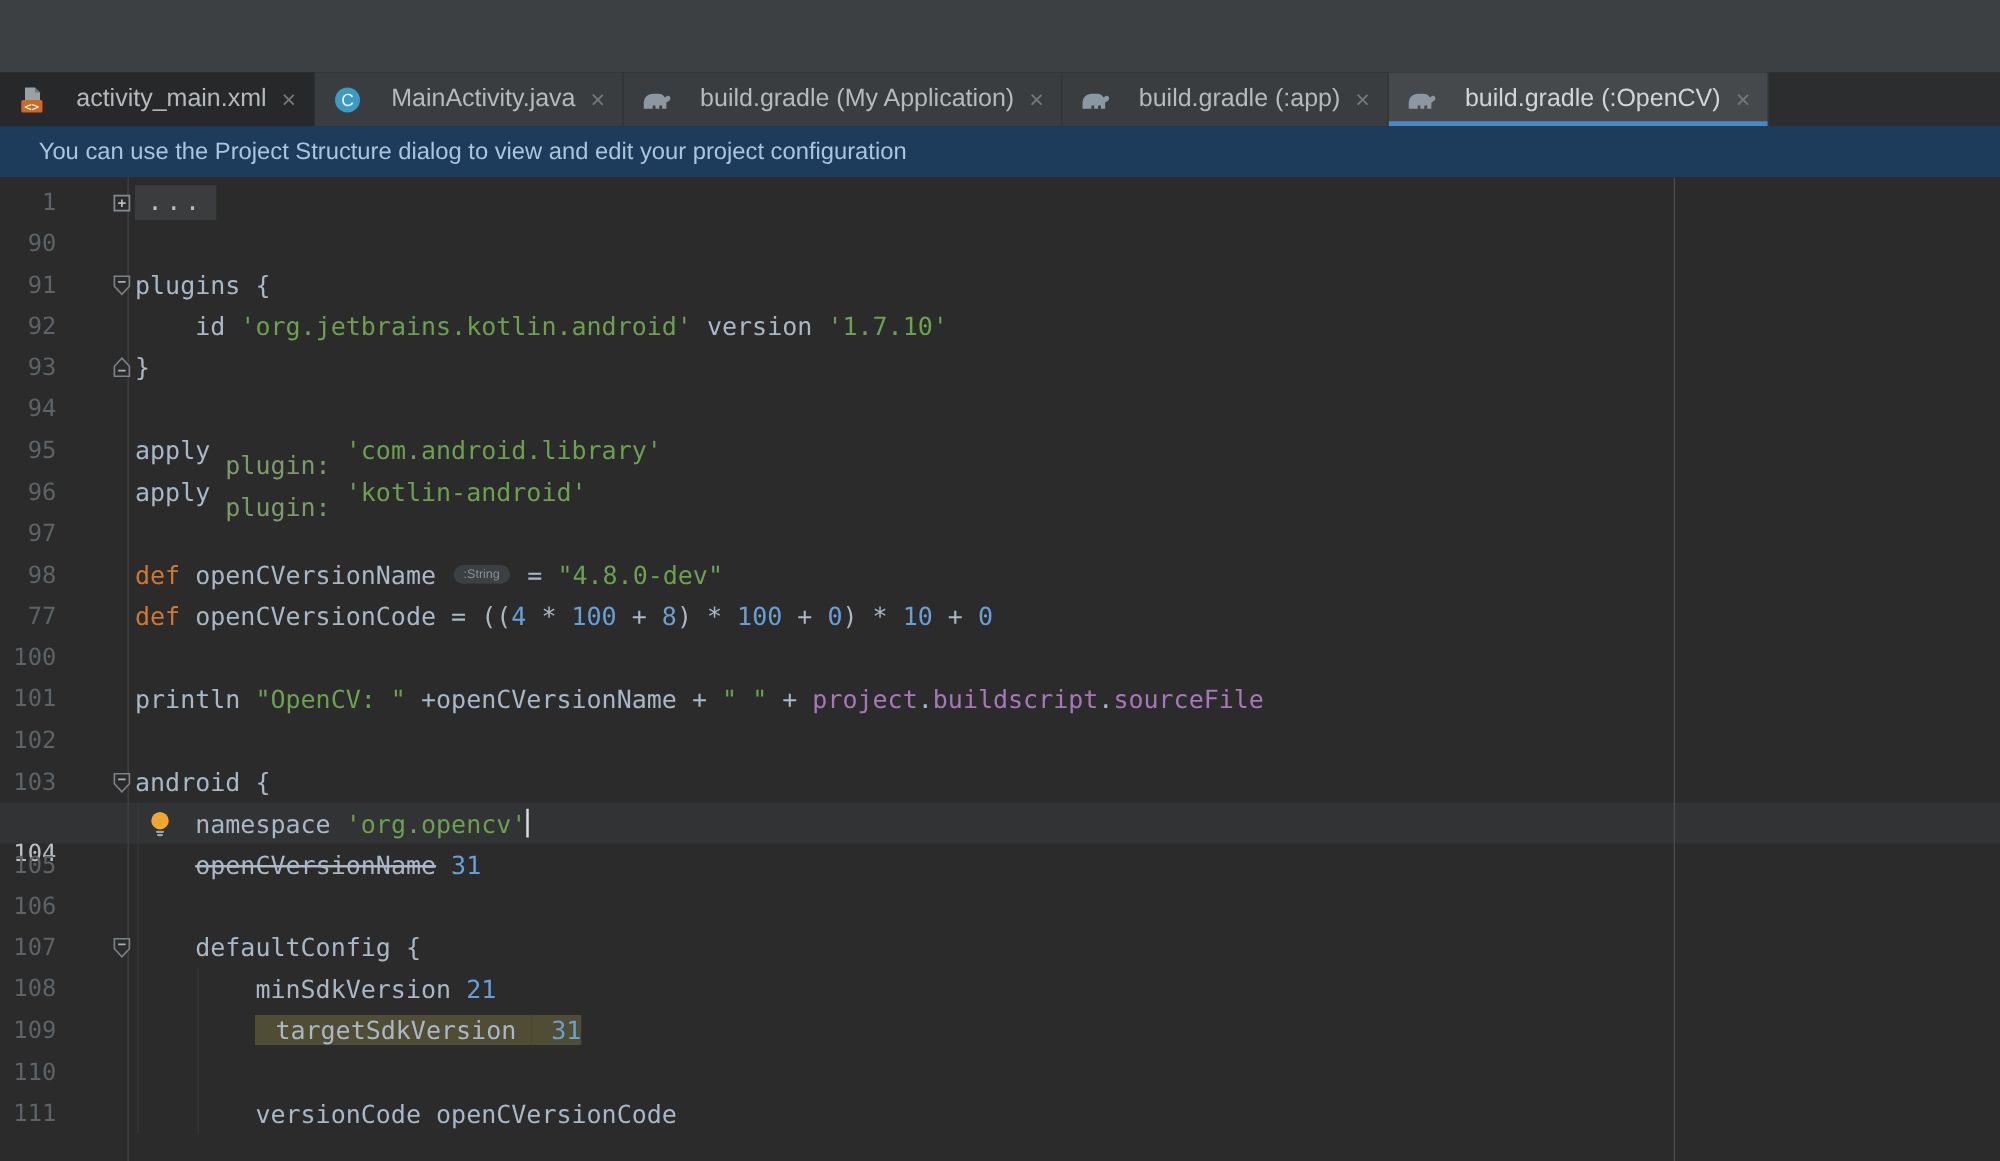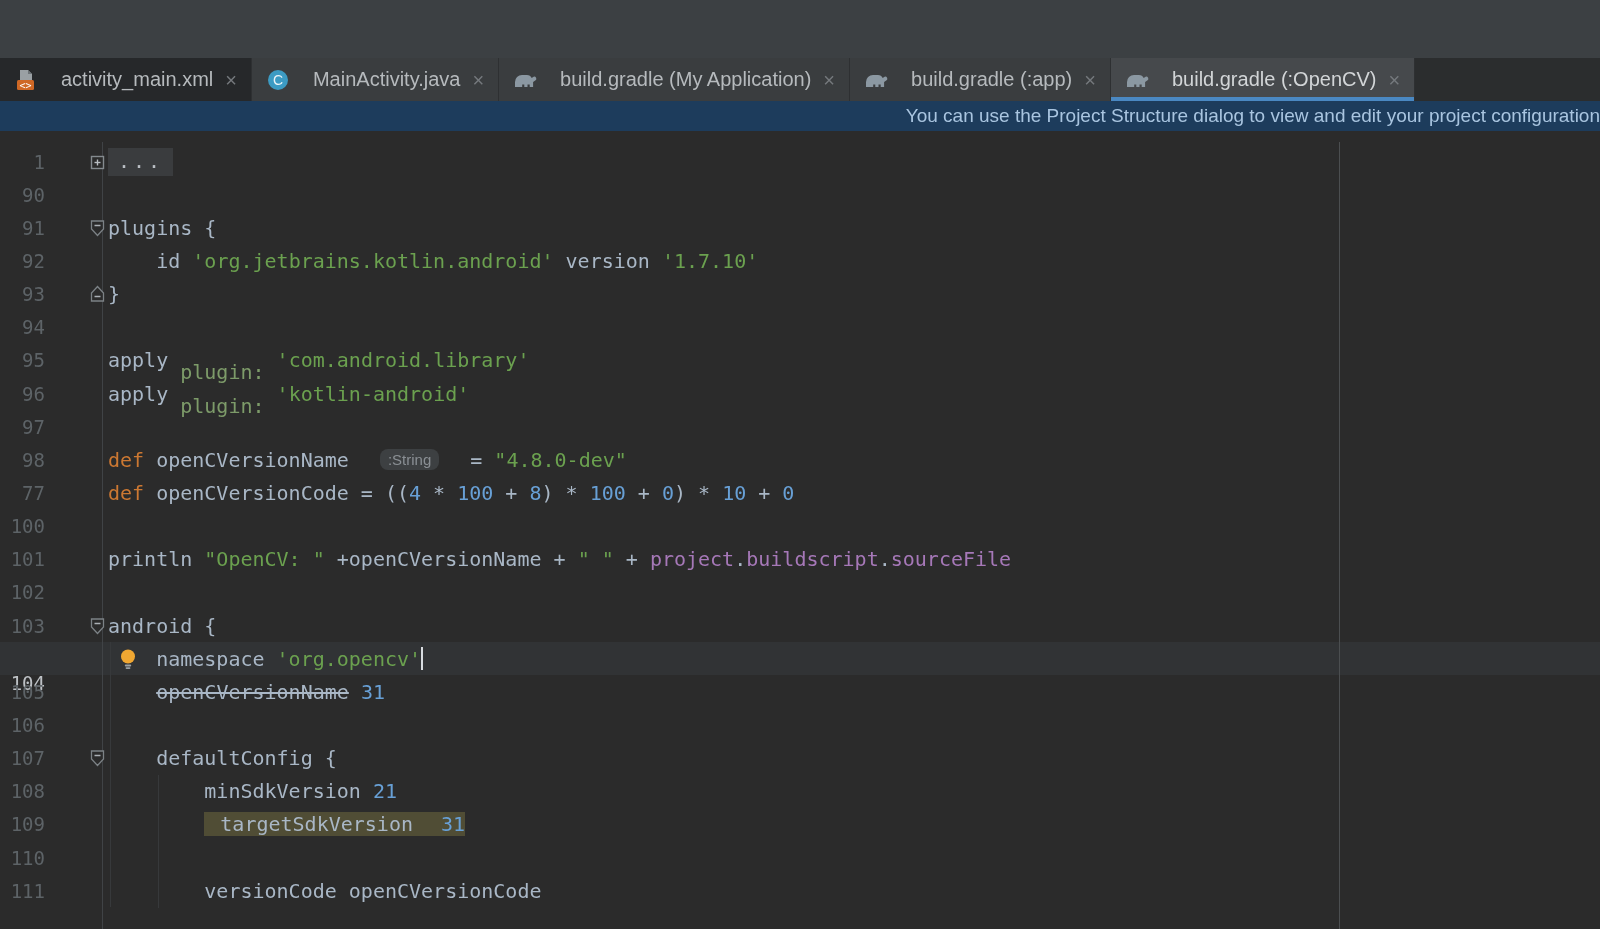--- a/index.html
+++ b/index.html
@@ -12,23 +12,23 @@
   .tab{display:flex;align-items:center;padding:0 14px;background:var(--c-tab_bg);
        border-right:1px solid #2e3032;position:relative;cursor:default;}
   .tab.first{background:var(--c-tab_first_bg);}
   .tab.active{background:var(--c-tab_active_bg);}
   .tab.active::after{content:"";position:absolute;left:0;right:0;bottom:0;height:4px;background:var(--c-accent);}
   .tab .ticon{width:24px;height:24px;margin-right:9px;flex:none;display:flex;align-items:center;}
   .tab .tlabel{font-size:20px;color:#b6babd;white-space:nowrap;margin-left:14px;}
   .tab.active .tlabel{color:#d2d5d7;}
   .tab .tclose{margin-left:12px;font-size:20px;line-height:20px;color:#75797d;}
 
-  .banner{position:absolute;left:0;top:101px;width:1600px;height:30px;background:var(--c-banner_bg);
-          display:flex;align-items:center;padding-left:20px;
-          font-family:"Liberation Sans",sans-serif;font-size:19px;color:var(--c-banner_text);justify-content:flex-end;}
+  .banner{position:absolute;left:0;top:101px;width:1600px;height:41px;background:var(--c-banner_bg);
+          display:flex;align-items:center;padding-left:31px;
+          font-family:"Liberation Sans",sans-serif;font-size:19px;color:var(--c-banner_text);}
 
   .editor{position:absolute;left:0;top:142px;width:1600px;height:787px;background:var(--c-editor_bg);
           font-family:"DejaVu Sans Mono",monospace;font-size:20px;}
   .gutterline{position:absolute;left:102px;top:0;bottom:0;width:1px;background:var(--c-gutter_line);z-index:3;}
   .marginline{position:absolute;left:1339px;top:0;bottom:0;width:1px;background:var(--c-margin_line);z-index:2;}
   .iguide{position:absolute;width:1px;background:#37393b;z-index:2;}
 
   .rows{position:absolute;left:0;top:3px;right:0;}
   .row{height:33.15px;display:flex;align-items:center;position:relative;}
   .row.current{background:var(--c-current_line_bg);}
@@ -42,22 +42,22 @@
   .code{white-space:pre;display:flex;align-items:center;}
   .seg-d{color:var(--c-text_default);}
   .seg-k{color:var(--c-keyword);}
   .seg-s{color:var(--c-string);}
   .seg-n{color:var(--c-number);}
   .seg-p{color:var(--c-property);}
   .seg-a{color:var(--c-named_arg);margin-top:24px;}
   .seg-strike{color:var(--c-text_default);text-decoration:line-through;}
   .hl{background:var(--c-warning_hl_bg);padding-left:16px;}
   .hint{display:inline-block;background:var(--c-hint_bg);color:var(--c-hint_text);
-        font-family:"Liberation Sans",sans-serif;font-size:15px;border-radius:8px;
-        padding:2px 8px;vertical-align:middle;margin:0 19px;}
+        font-family:"Liberation Sans",sans-serif;font-size:10px;border-radius:8px;
+        padding:2px 8px;vertical-align:middle;margin:0 2px;}
   .folded{display:inline-block;background:var(--c-folded_bg);color:#b9bec3;
           padding:1px 10px 3px 10px;letter-spacing:3px;}
   .caret{display:inline-block;width:2px;height:23px;background:#d7dbdf;vertical-align:middle;}
 </style>
 </head>
 <body>
 
 <div class="titlebar"></div>
 
 <div class="tabbar" id="tabbar">

